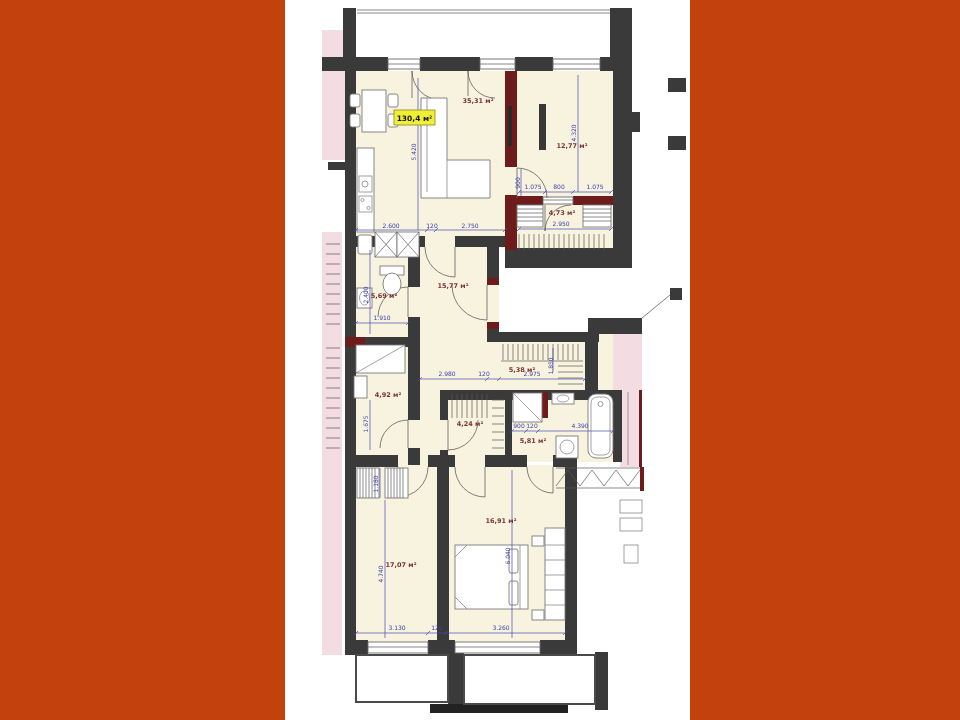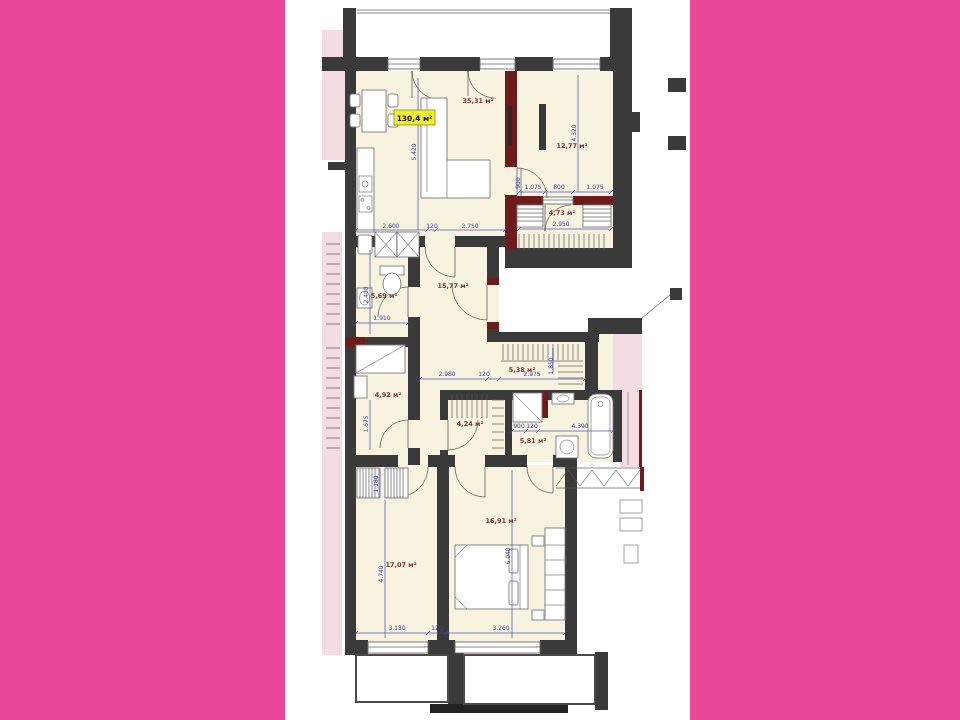--- a/index.html
+++ b/index.html
@@ -1,16 +1,16 @@
 <!DOCTYPE html>
 <html><head>
 <meta charset="utf-8">
 <style>
   html,body{margin:0;padding:0;}
-  .stage{position:relative;width:960px;height:720px;background:#ec4899;overflow:hidden;
+  .stage{position:relative;width:960px;height:720px;background:#c2410c;overflow:hidden;
          font-family:"DejaVu Sans",sans-serif;}
   .canvas{position:absolute;left:285px;top:0;width:405px;height:720px;background:#ffffff;}
   svg{position:absolute;left:0;top:0;}
   text.dim{font-family:"DejaVu Sans",sans-serif;font-size:6px;fill:#3c3cae;text-anchor:middle;}
   text.area{font-family:"DejaVu Sans",sans-serif;font-size:6.5px;font-weight:600;fill:#7b3434;text-anchor:middle;}
   text.total{font-family:"DejaVu Sans",sans-serif;font-size:7.5px;font-weight:bold;fill:#141414;text-anchor:middle;}
   .wall{fill:#3a3a3a;}
   .maroon{fill:#6e1b1b;}
   .pink{fill:#f3dce2;}
   .cream{fill:#f7f3df;}

